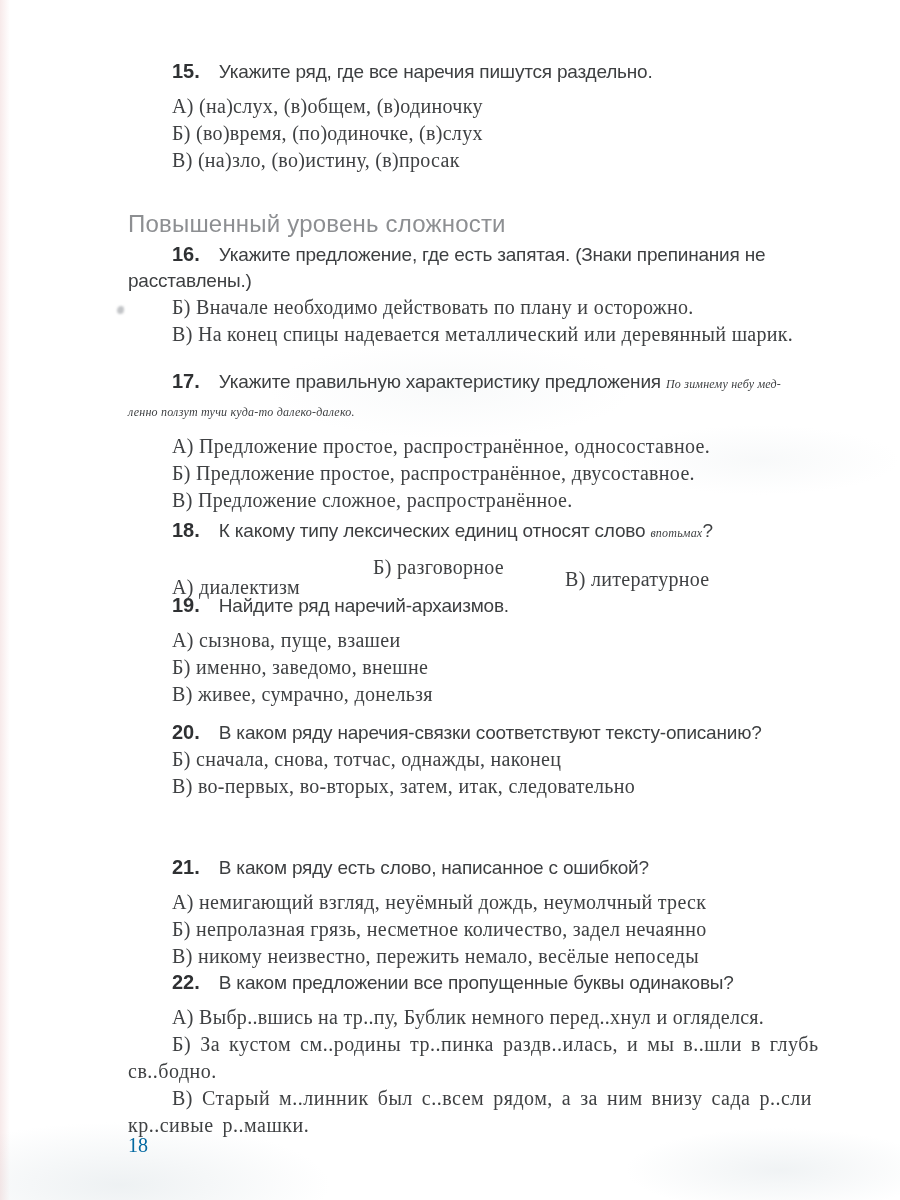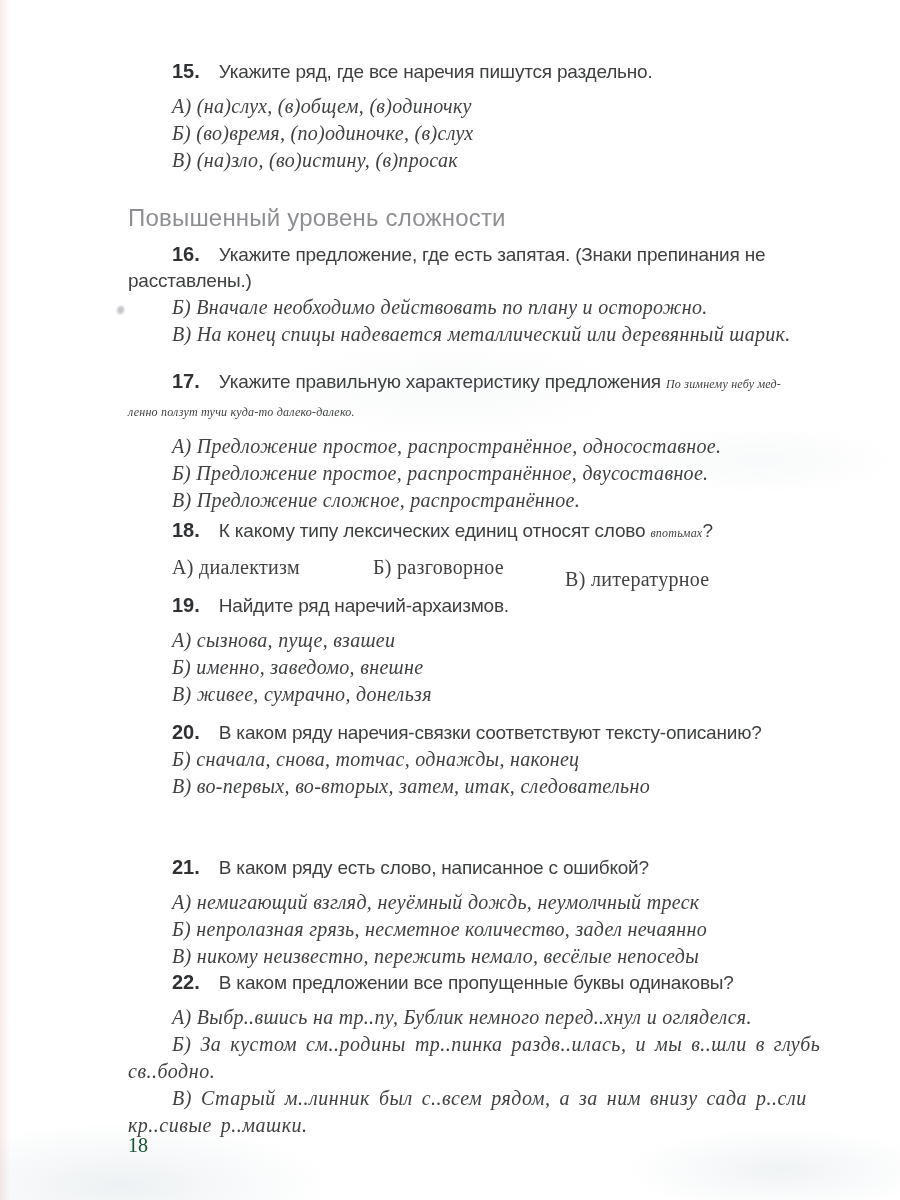--- a/index.html
+++ b/index.html
@@ -48,21 +48,20 @@
     letter-spacing: 0.2px;
   }
   .opt {
     margin: 0 25px 0 128px;
     text-indent: 44px;
     font-family: "Liberation Serif", "DejaVu Serif", serif;
     font-size: 20px;
     line-height: 27px;
     letter-spacing: 0.3px;
     color: #3f4143;
-    font-style: italic;
   }
   .opt.first {
     margin-top: 8px;
   }
   .opt.wide {
     word-spacing: 3.5px;
     letter-spacing: 0.5px;
   }
   .optrow {
     position: relative;
@@ -72,41 +71,41 @@
     font-size: 20px;
     line-height: 27px;
     letter-spacing: 0.3px;
     color: #3f4143;
   }
   .optrow .col {
     position: absolute;
     top: 0;
     white-space: nowrap;
   }
-  .col-1 { left: 172px; }
+  .col-1 { left: 172px; margin-top: 20px; }
   .col-2 { left: 373px; }
   .col-3 { left: 565px; margin-top: 12px; }
   .section-heading {
     position: absolute;
     left: 128px;
-    top: 204px;
+    top: 210px;
     margin: 0;
     font-family: "Liberation Sans", sans-serif;
     font-weight: normal;
     font-size: 24px;
     color: #8d8f92;
     letter-spacing: 0.2px;
   }
   .page-number {
     position: absolute;
     left: 128px;
     top: 1134px;
     font-family: "Liberation Serif", "DejaVu Serif", serif;
     font-size: 20px;
-    color: #14532d;
+    color: #0369a1;
   }
   .scan-artifact {
     position: absolute;
     left: 117px;
     top: 306px;
     width: 7px;
     height: 8px;
     border-radius: 60% 40% 55% 45%;
     background: rgba(120,125,130,0.45);
     filter: blur(1px);

